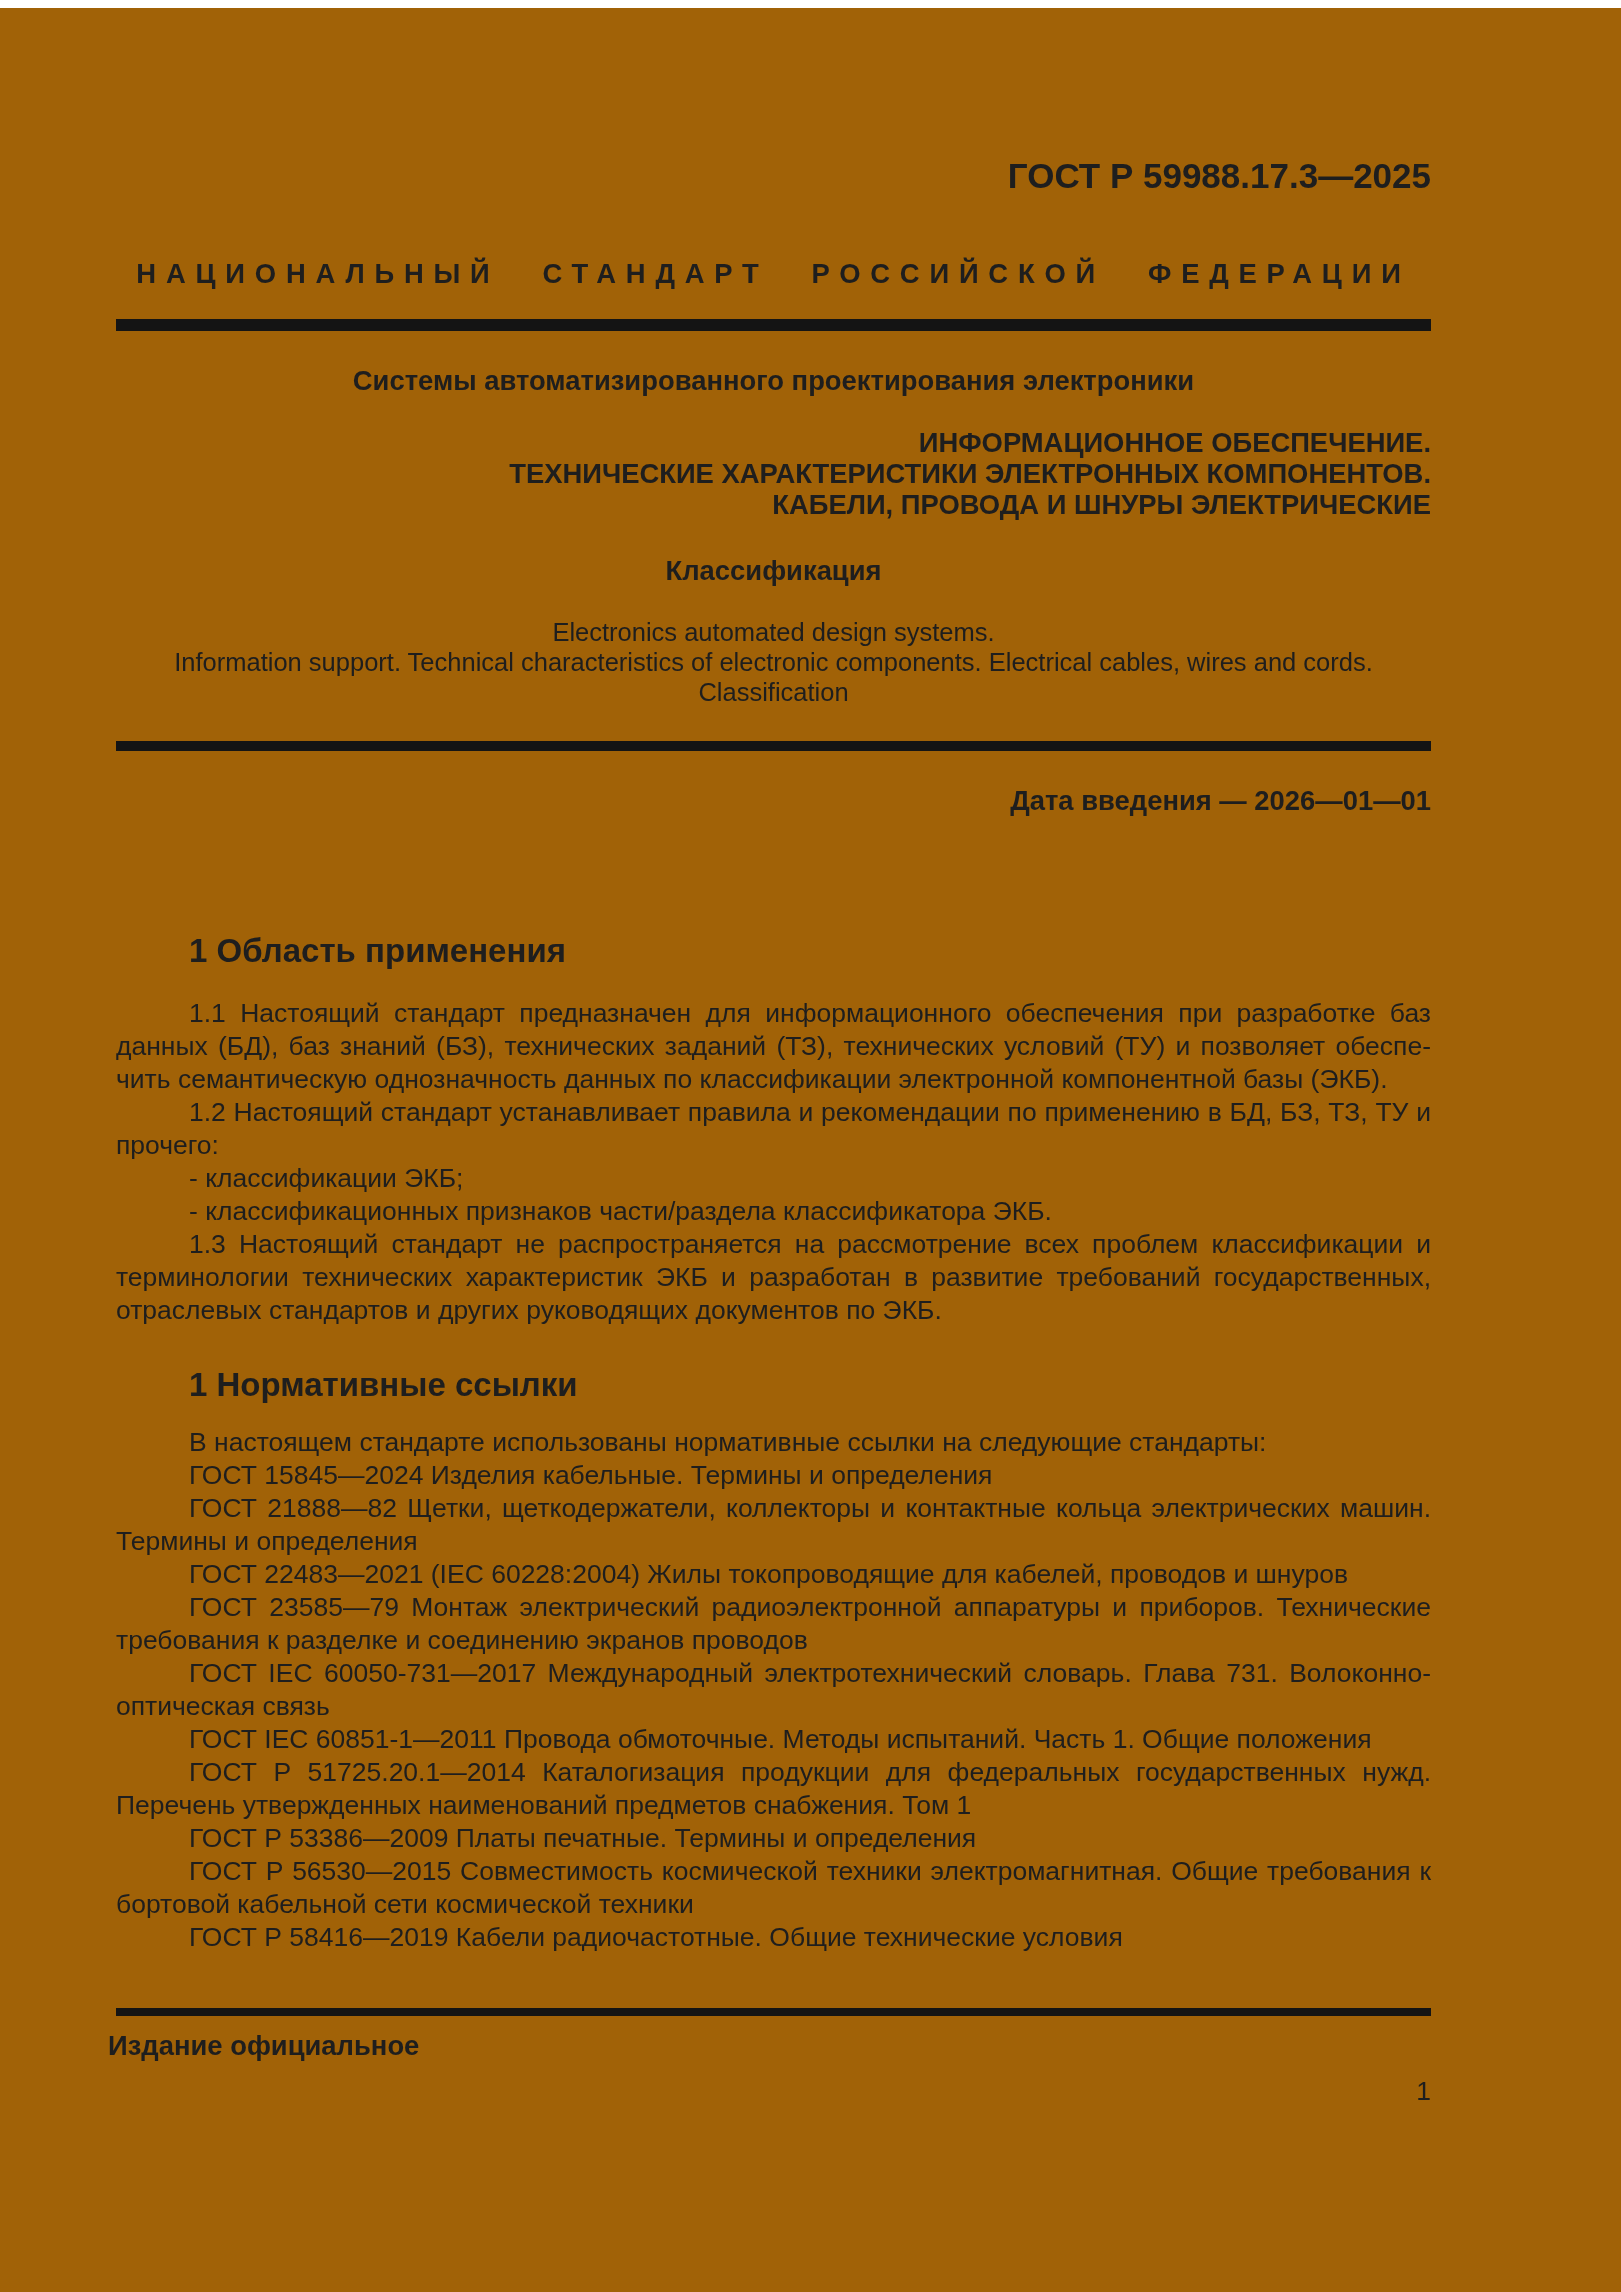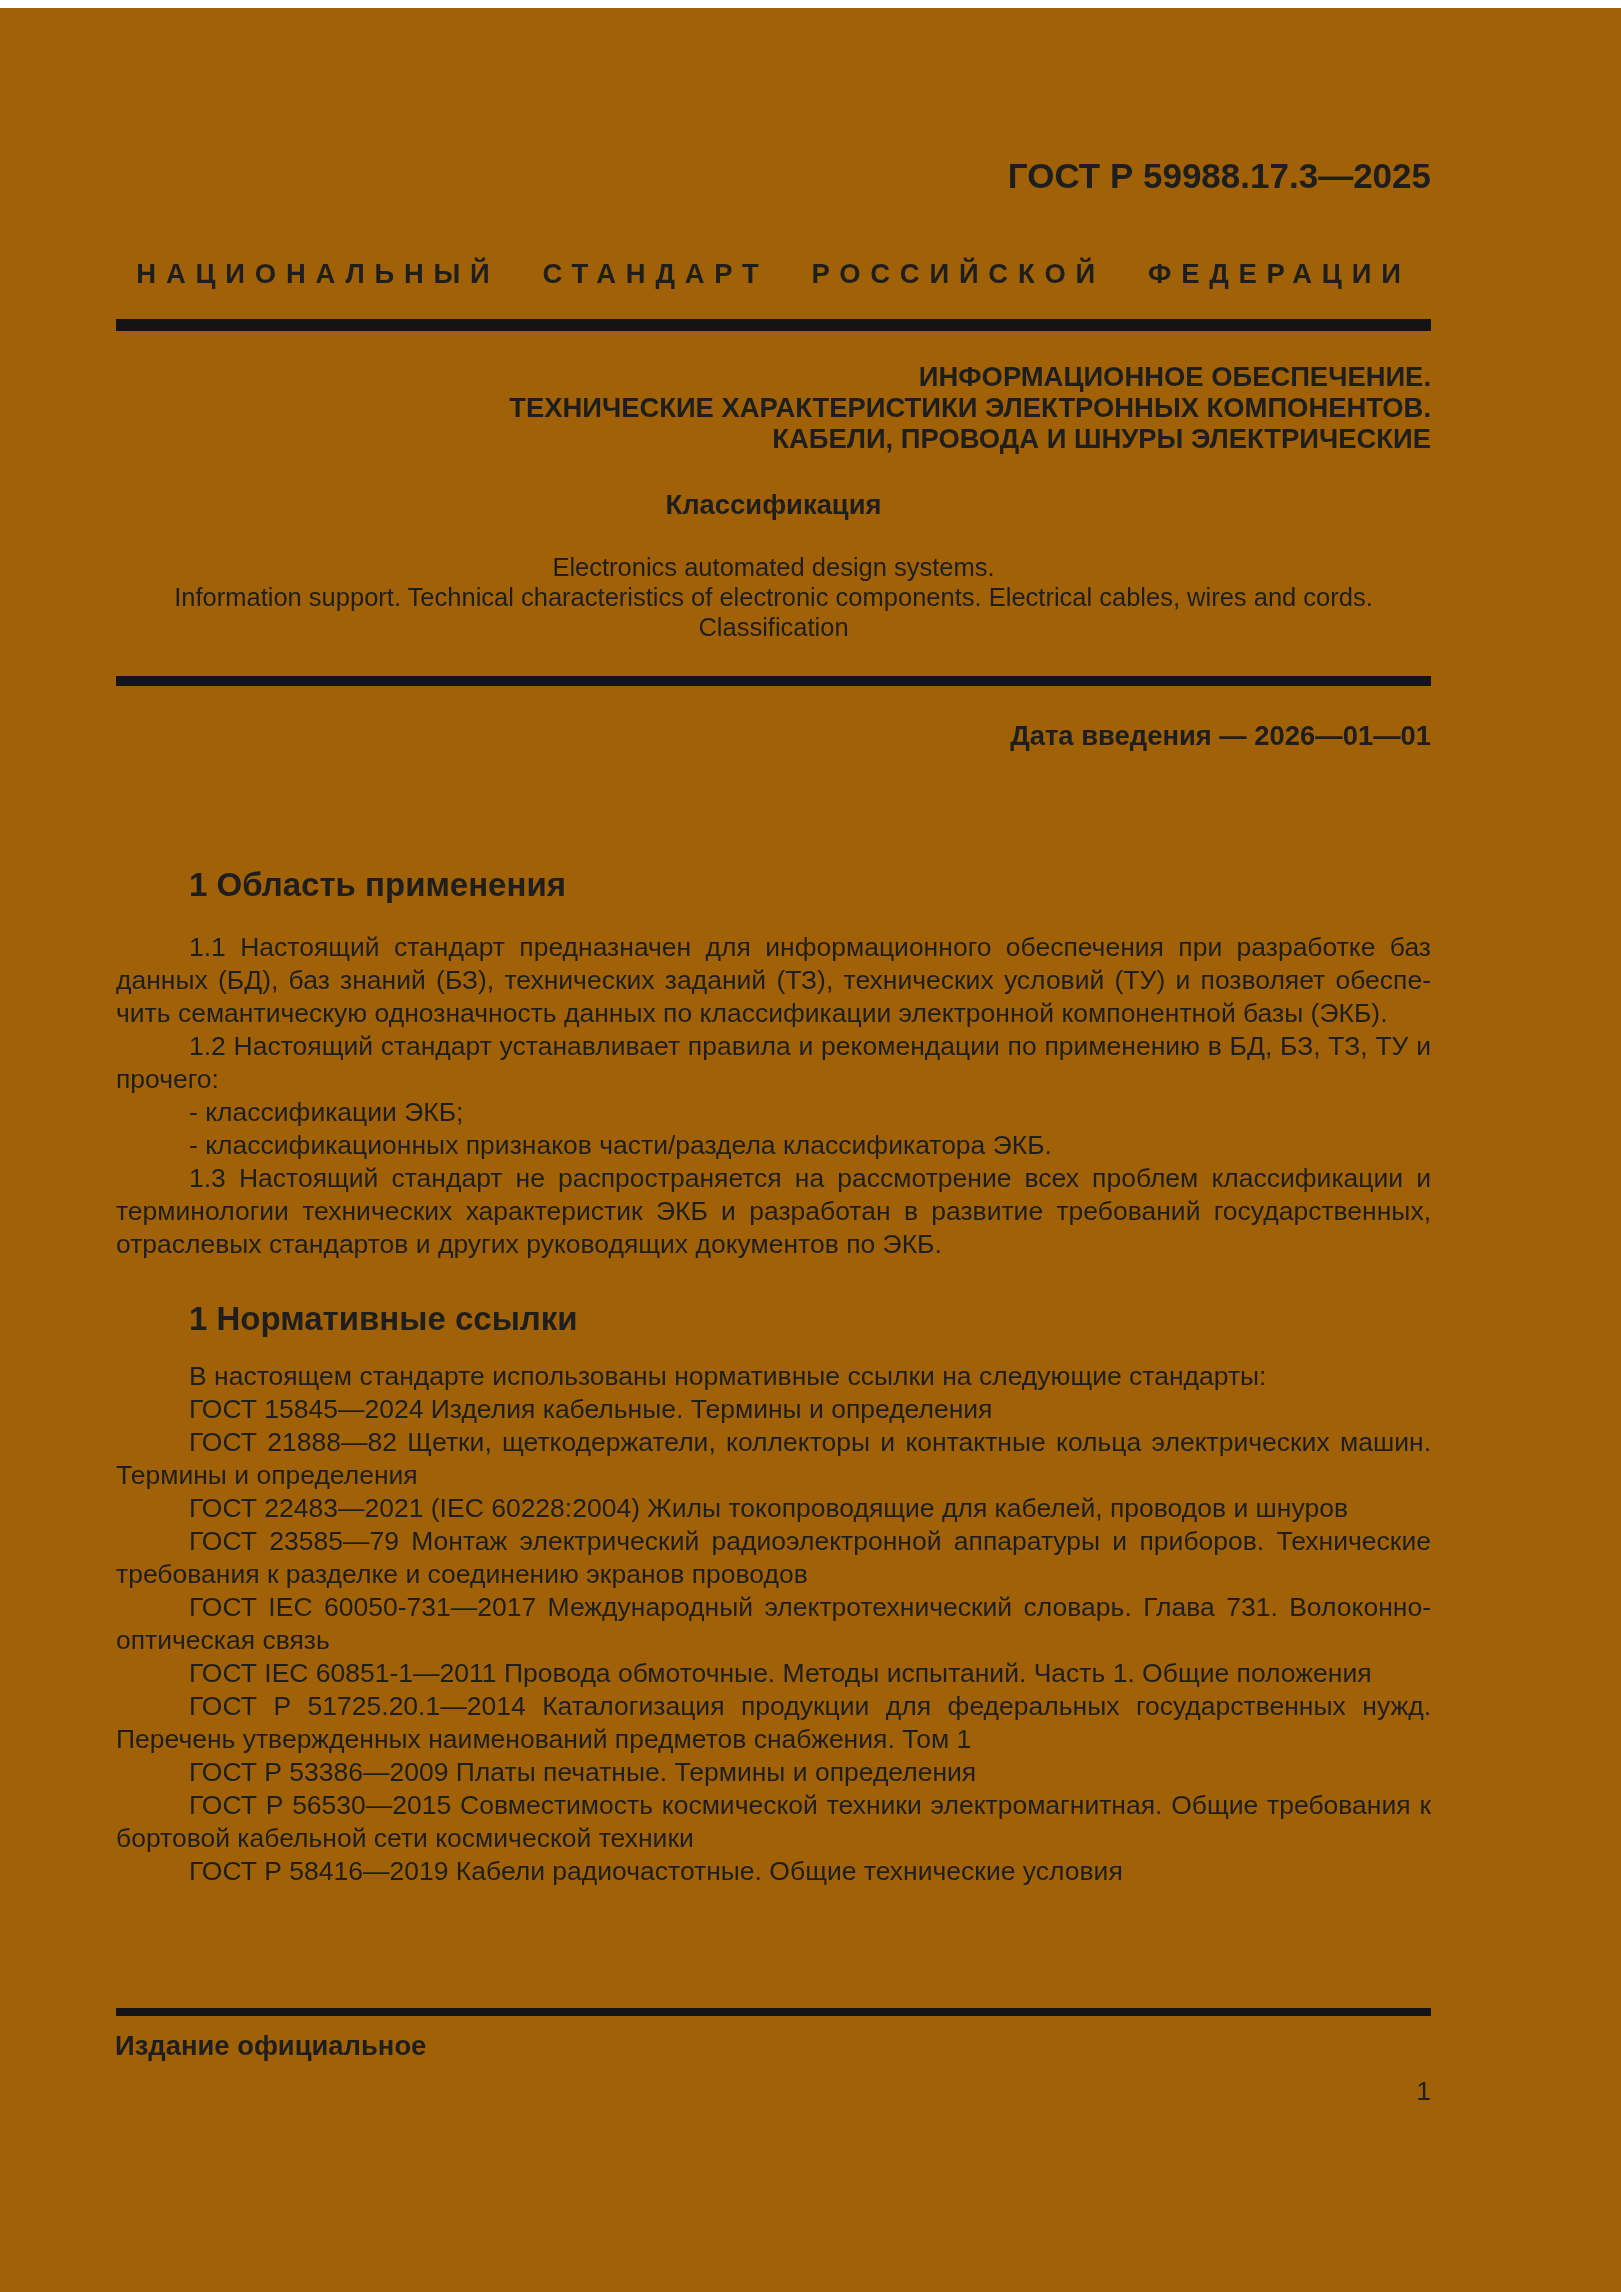--- a/index.html
+++ b/index.html
@@ -96,21 +96,21 @@
   p.body.list-item { text-align: left; }
   .rule-bottom {
     position: absolute;
     left: 116px;
     top: 2000px;
     width: 1315px;
     height: 7.8px;
   }
   .edition-note {
     position: absolute;
-    left: 115px;
+    left: 108px;
     top: 2022px;
     font-weight: bold;
     font-size: 27.4px;
     line-height: 1.15;
   }
   .page-number {
     position: absolute;
     left: 116px;
     top: 2068px;
     width: 1315px;
@@ -124,20 +124,21 @@
 
 <div class="page">
   <div class="content">
 
     <div class="doc-number">ГОСТ Р 59988.17.3—2025</div>
 
     <div class="banner">НАЦИОНАЛЬНЫЙ СТАНДАРТ РОССИЙСКОЙ ФЕДЕРАЦИИ</div>
 
     <div class="rule rule-top"></div>
 
+    <div class="subject">Системы автоматизированного проектирования электроники</div>
 
     <div class="caps-title">
       <div>ИНФОРМАЦИОННОЕ ОБЕСПЕЧЕНИЕ.</div>
       <div>ТЕХНИЧЕСКИЕ ХАРАКТЕРИСТИКИ ЭЛЕКТРОННЫХ КОМПОНЕНТОВ.</div>
       <div>КАБЕЛИ, ПРОВОДА И ШНУРЫ ЭЛЕКТРИЧЕСКИЕ</div>
     </div>
 
     <div class="subtitle">Классификация</div>
 
     <div class="en-title">

